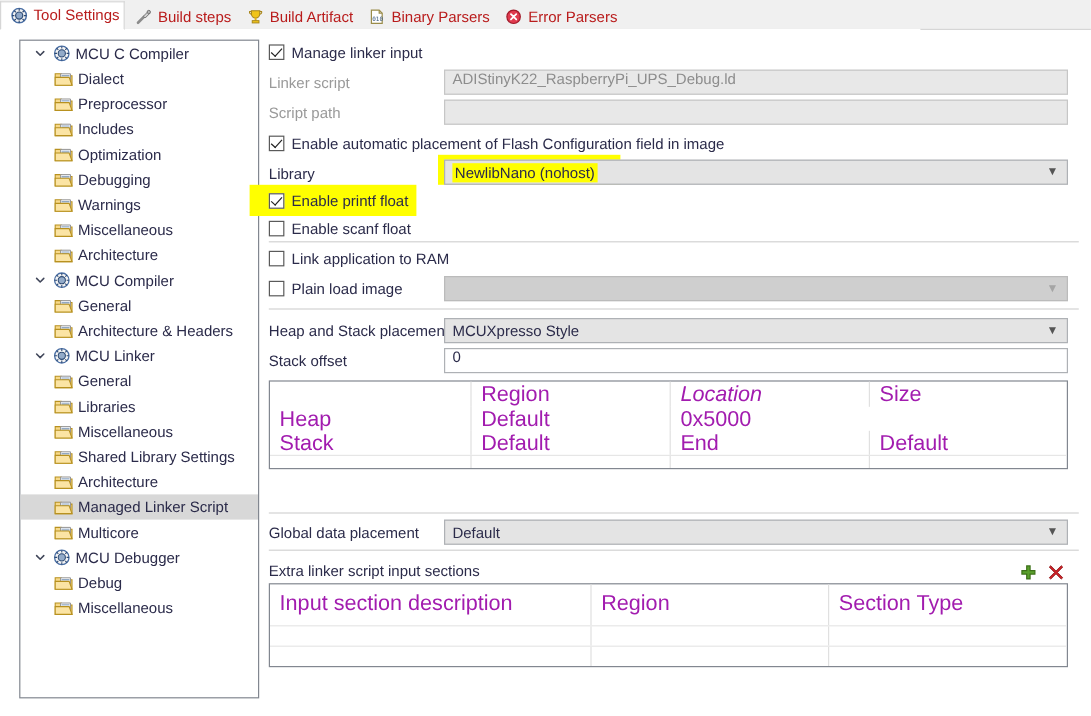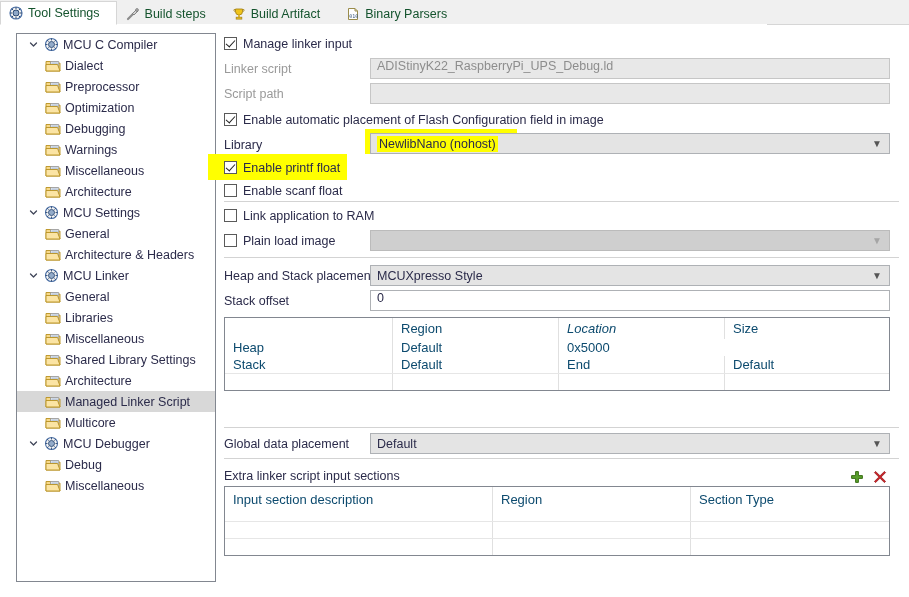--- a/index.html
+++ b/index.html
@@ -26,23 +26,23 @@
     background: #f0f0f0;
     display: flex;
     align-items: flex-end;
     border-bottom: 1px solid #d6d6d6;
   }
   .tab {
     height: 22px;
     display: flex;
     align-items: center;
     gap: 5px;
-    padding: 0 16px 0 8px;
+    padding: 0 3px 0 8px;
     font-size: 12.5px;
-    color: #14532d;
+    color: #b91c1c;
     border: 1px solid transparent;
     border-bottom: none;
     position: relative;
     box-sizing: border-box;
     white-space: nowrap;
     text-align: center;
   }
   .tab.active {
     background: #ffffff;
     border-color: #d6d6d6;
@@ -208,22 +208,22 @@
     align-items: center;
   }
   .tbl .td {
     height: 20px;
     align-items: flex-end;
   }
   .tbl .cell {
     display: flex;
     align-items: center;
     padding: 0 8px;
-    font-size: 13px;
-    color: #0c4a6e;
+    font-size: 18px;
+    color: #a21caf;
     box-sizing: border-box;
     border-right: 1px solid #e0e0e0;
     white-space: nowrap;
     overflow: hidden;
     height: 100%;
   }
   .tbl .cell:last-child { border-right: none; }
   .tbl .tr.divider { border-top: 1px solid #e6e6e6; }
 
   .toolbtn {
@@ -276,20 +276,29 @@
     <span class="ticon">
       <svg width="14" height="14" viewBox="0 0 14 14">
         <path d="M2.5 1.5h6.5l2.5 2.5v8.5h-9Z" fill="#ffffff" stroke="#9a8c4a" stroke-width="1"></path>
         <path d="M9 1.5V4h2.5" fill="none" stroke="#9a8c4a" stroke-width="1"></path>
         <text x="3.2" y="10.5" font-size="5" font-family="DejaVu Sans Mono, monospace" fill="#33537c">010</text>
       </svg>
     </span>
     <span>Binary Parsers</span>
   </div>
 
+  <div class="tab">
+    <span class="ticon">
+      <svg width="14" height="14" viewBox="0 0 14 14">
+        <circle cx="7" cy="7" r="5.6" fill="#e03a4e" stroke="#a01828" stroke-width="1"></circle>
+        <path d="M4.8 4.8l4.4 4.4M9.2 4.8l-4.4 4.4" stroke="#ffffff" stroke-width="1.5" stroke-linecap="round"></path>
+      </svg>
+    </span>
+    <span>Error Parsers</span>
+  </div>
 
 </div>
 
 <div id="content">
 
   <div id="tree">
       <div class="trow lvl0">
         <span class="twist">
           <svg width="9" height="9" viewBox="0 0 9 9">
             <path d="M1.5 3 L4.5 6 L7.5 3" fill="none" stroke="#41475a" stroke-width="1.3" stroke-linecap="round" stroke-linejoin="round"></path>
@@ -328,20 +337,31 @@
       </div>
       <div class="trow lvl1">
         <span class="ticon2">
           <svg width="16" height="14" viewBox="0 0 16 14">
             <path d="M1 2.5h5l1.3 1.6H15V12H1Z" fill="#f7d98a" stroke="#b8911f" stroke-width="0.9"></path>
             <path d="M5.5 2.5h8.2v6.2H5.5Z" fill="#ffffff" stroke="#8f8f8f" stroke-width="0.8"></path>
             <path d="M6.3 4h6.6M6.3 5.3h6.6M6.3 6.6h4.6" stroke="#6d8bb0" stroke-width="0.7"></path>
             <path d="M1 5.5h11.6L15 12H1Z" fill="#fbe4a4" stroke="#b8911f" stroke-width="0.9"></path>
           </svg>
         </span>
+        <span>Includes</span>
+      </div>
+      <div class="trow lvl1">
+        <span class="ticon2">
+          <svg width="16" height="14" viewBox="0 0 16 14">
+            <path d="M1 2.5h5l1.3 1.6H15V12H1Z" fill="#f7d98a" stroke="#b8911f" stroke-width="0.9"></path>
+            <path d="M5.5 2.5h8.2v6.2H5.5Z" fill="#ffffff" stroke="#8f8f8f" stroke-width="0.8"></path>
+            <path d="M6.3 4h6.6M6.3 5.3h6.6M6.3 6.6h4.6" stroke="#6d8bb0" stroke-width="0.7"></path>
+            <path d="M1 5.5h11.6L15 12H1Z" fill="#fbe4a4" stroke="#b8911f" stroke-width="0.9"></path>
+          </svg>
+        </span>
         <span>Optimization</span>
       </div>
       <div class="trow lvl1">
         <span class="ticon2">
           <svg width="16" height="14" viewBox="0 0 16 14">
             <path d="M1 2.5h5l1.3 1.6H15V12H1Z" fill="#f7d98a" stroke="#b8911f" stroke-width="0.9"></path>
             <path d="M5.5 2.5h8.2v6.2H5.5Z" fill="#ffffff" stroke="#8f8f8f" stroke-width="0.8"></path>
             <path d="M6.3 4h6.6M6.3 5.3h6.6M6.3 6.6h4.6" stroke="#6d8bb0" stroke-width="0.7"></path>
             <path d="M1 5.5h11.6L15 12H1Z" fill="#fbe4a4" stroke="#b8911f" stroke-width="0.9"></path>
           </svg>
@@ -387,21 +407,21 @@
             <path d="M1.5 3 L4.5 6 L7.5 3" fill="none" stroke="#41475a" stroke-width="1.3" stroke-linecap="round" stroke-linejoin="round"></path>
           </svg>
         </span>
         <span class="ticon2">
           <svg width="15" height="15" viewBox="0 0 15 15">
             <circle cx="7.5" cy="7.5" r="6" fill="#f4f4f4" stroke="#4a6fa5" stroke-width="1.1"></circle>
             <circle cx="7.5" cy="7.5" r="3" fill="#93abc9" stroke="#2d4a73" stroke-width="0.9"></circle>
             <path d="M7.5 1.5v2M7.5 11.5v2M1.5 7.5h2M11.5 7.5h2M3.2 3.2l1.4 1.4M10.4 10.4l1.4 1.4M11.8 3.2l-1.4 1.4M4.6 10.4l-1.4 1.4" stroke="#2d4a73" stroke-width="0.9"></path>
           </svg>
         </span>
-        <span>MCU Settings</span>
+        <span>MCU Compiler</span>
       </div>
       <div class="trow lvl1">
         <span class="ticon2">
           <svg width="16" height="14" viewBox="0 0 16 14">
             <path d="M1 2.5h5l1.3 1.6H15V12H1Z" fill="#f7d98a" stroke="#b8911f" stroke-width="0.9"></path>
             <path d="M5.5 2.5h8.2v6.2H5.5Z" fill="#ffffff" stroke="#8f8f8f" stroke-width="0.8"></path>
             <path d="M6.3 4h6.6M6.3 5.3h6.6M6.3 6.6h4.6" stroke="#6d8bb0" stroke-width="0.7"></path>
             <path d="M1 5.5h11.6L15 12H1Z" fill="#fbe4a4" stroke="#b8911f" stroke-width="0.9"></path>
           </svg>
         </span>

